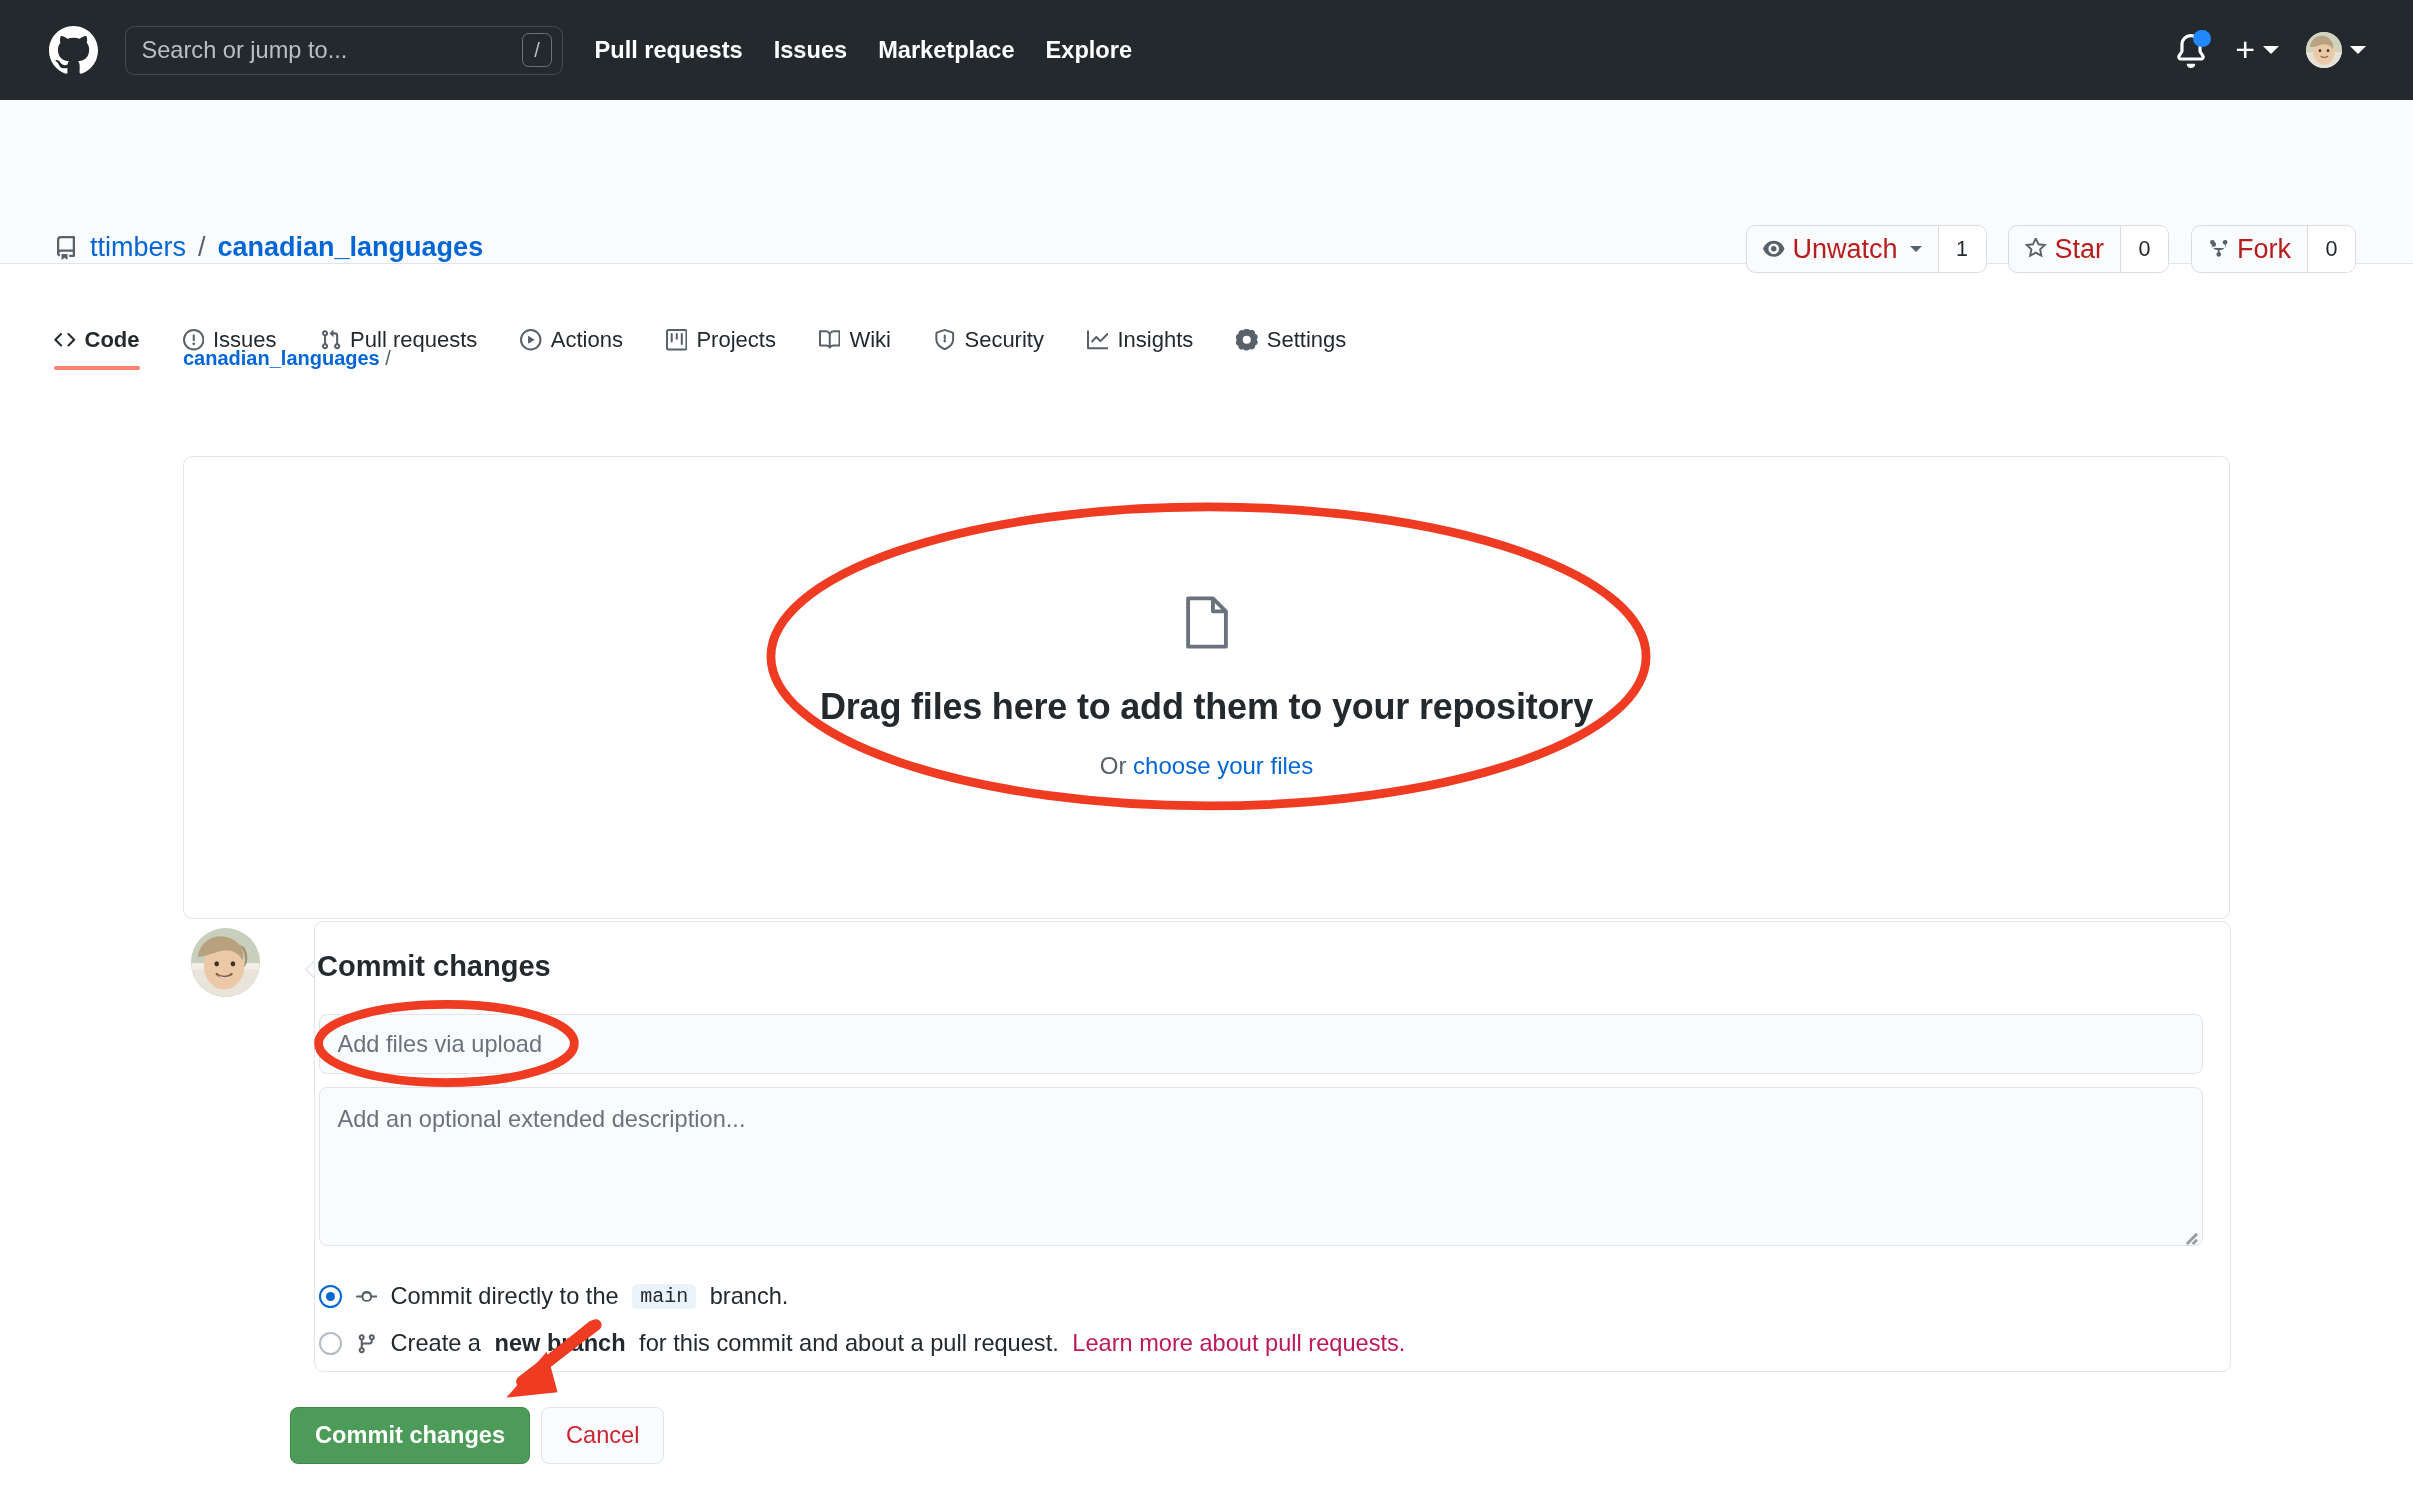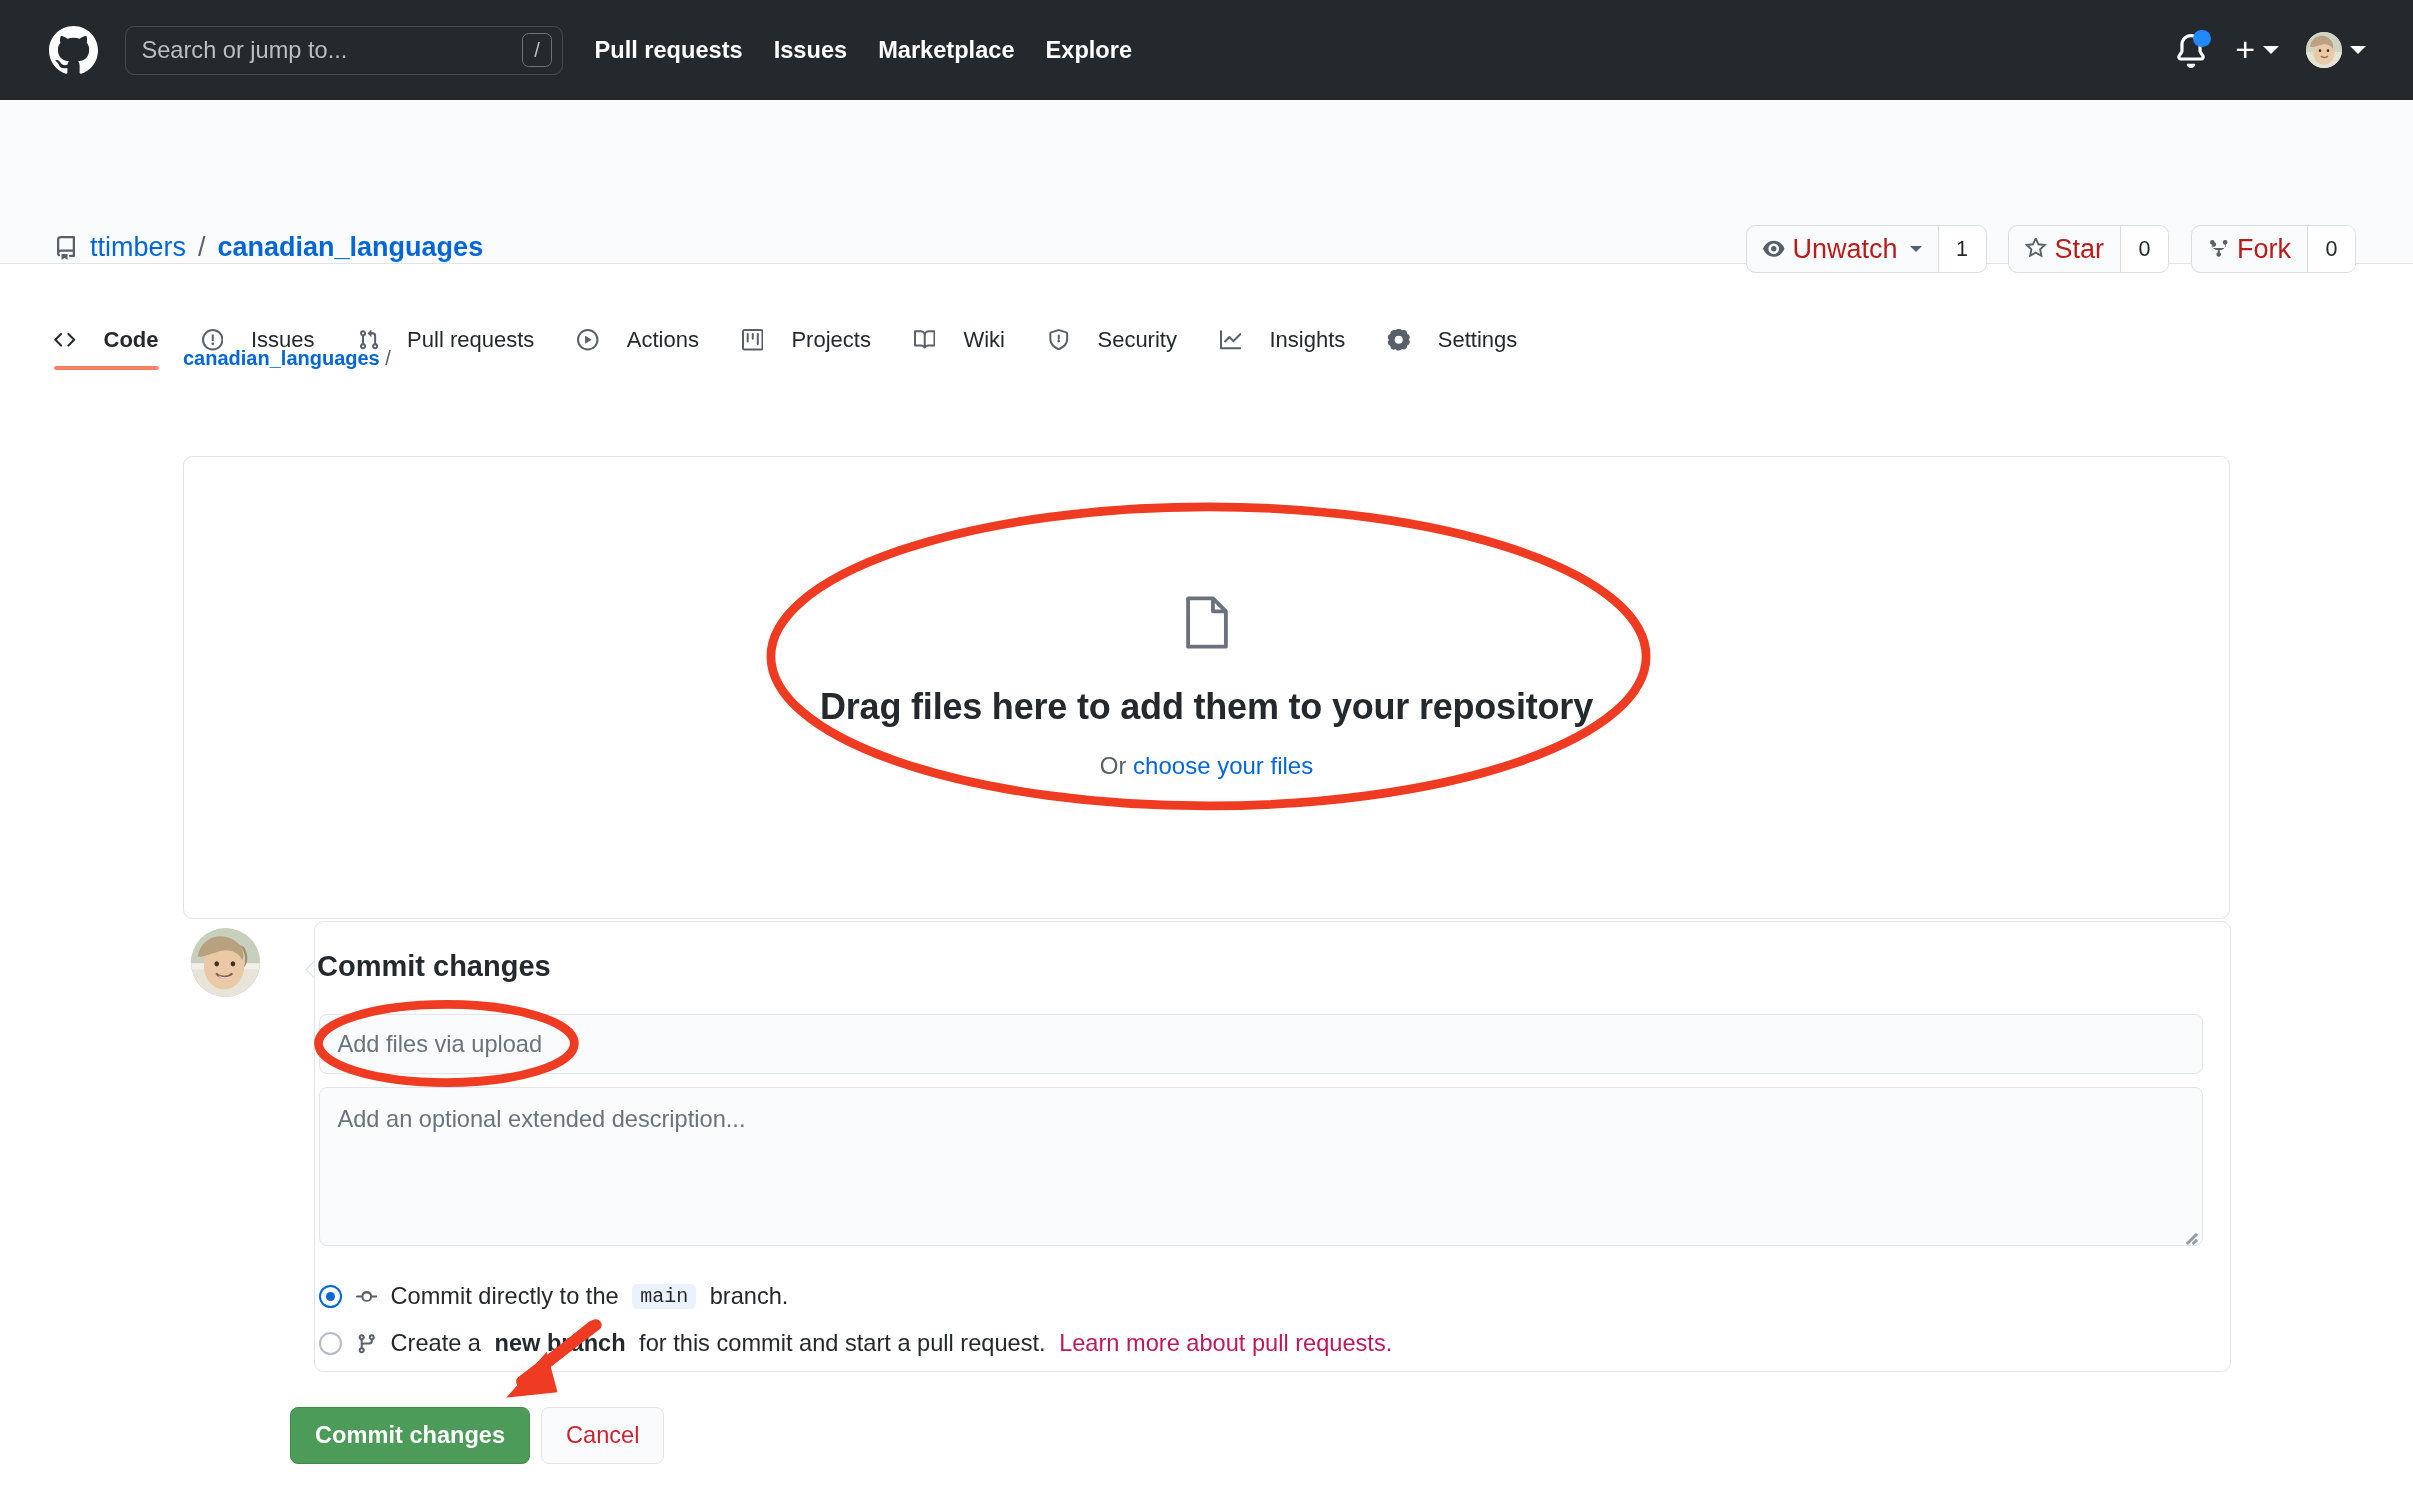--- a/index.html
+++ b/index.html
@@ -107,21 +107,21 @@
     border-right: 6px solid transparent; border-top: 6.7px solid #586069;
     margin-left: 4px;
   }
 
   
   .tabs {
     position: absolute; left: 54px; top: 215px;
     display: flex; align-items: flex-end; gap: 0; height: 50px;
   }
   .tab {
-    display: flex; align-items: center; gap: 28px;
+    display: flex; align-items: center; gap: 9px;
     padding: 0 21.5px; height: 50px;
     font-size: 22px; color: #24292e; white-space: nowrap;
     position: relative; text-decoration: none;
   }
   .tab:first-child { padding-left: 0; }
   .tab svg { width: 21.5px; height: 21.5px; fill: #586069; flex: none; }
   .tab.active { font-weight: bold; }
   .tab.active svg { fill: #24292e; }
   .tab.active::after {
     content: ""; position: absolute; left: 0; right: 21.5px; bottom: -4.7px;
@@ -557,21 +557,21 @@
     <svg class="opt-ico" viewBox="0 0 16 16">
         <path d="M9.5 3.25a2.25 2.25 0
       1 1 3 2.122V6A2.5 2.5 0 0 1 10 8.5H6a1 1 0 0 0-1 1v1.128a2.251 2.251 0 1
       1-1.5 0V5.372a2.25 2.25 0 1 1 1.5 0v1.836A2.493 2.493 0 0 1 6 7h4a1 1 0 0 0
       1-1v-.628A2.25 2.25 0 0 1 9.5 3.25Zm-6 0a.75.75 0 1 0 1.5 0 .75.75 0 0 0-1.5
       0Zm8.25-.75a.75.75 0 1 0 0 1.5.75.75 0 0 0 0-1.5ZM4.25 12a.75.75 0 1 0 0
       1.5.75.75 0 0 0 0-1.5Z"></path>
       </svg>
     <span>Create a </span>
       <b>new branch</b>
-      <span> for this commit and start a pull request. </span>
+      <span> for this commit and about a pull request. </span>
       <a href="#">Learn more about pull requests.</a>
   </div>
 
   <div class="btn-commit">Commit changes</div>
   <div class="btn-cancel">Cancel</div>
 
   <svg class="annot" viewBox="0 0 3584 2240">
     <ellipse cx="1795" cy="975" rx="650" ry="222" fill="none" stroke="#ee3b21" stroke-width="13"></ellipse>
     <ellipse cx="663" cy="1550" rx="190" ry="58" fill="none" stroke="#ee3b21" stroke-width="13"></ellipse>
     <g>

